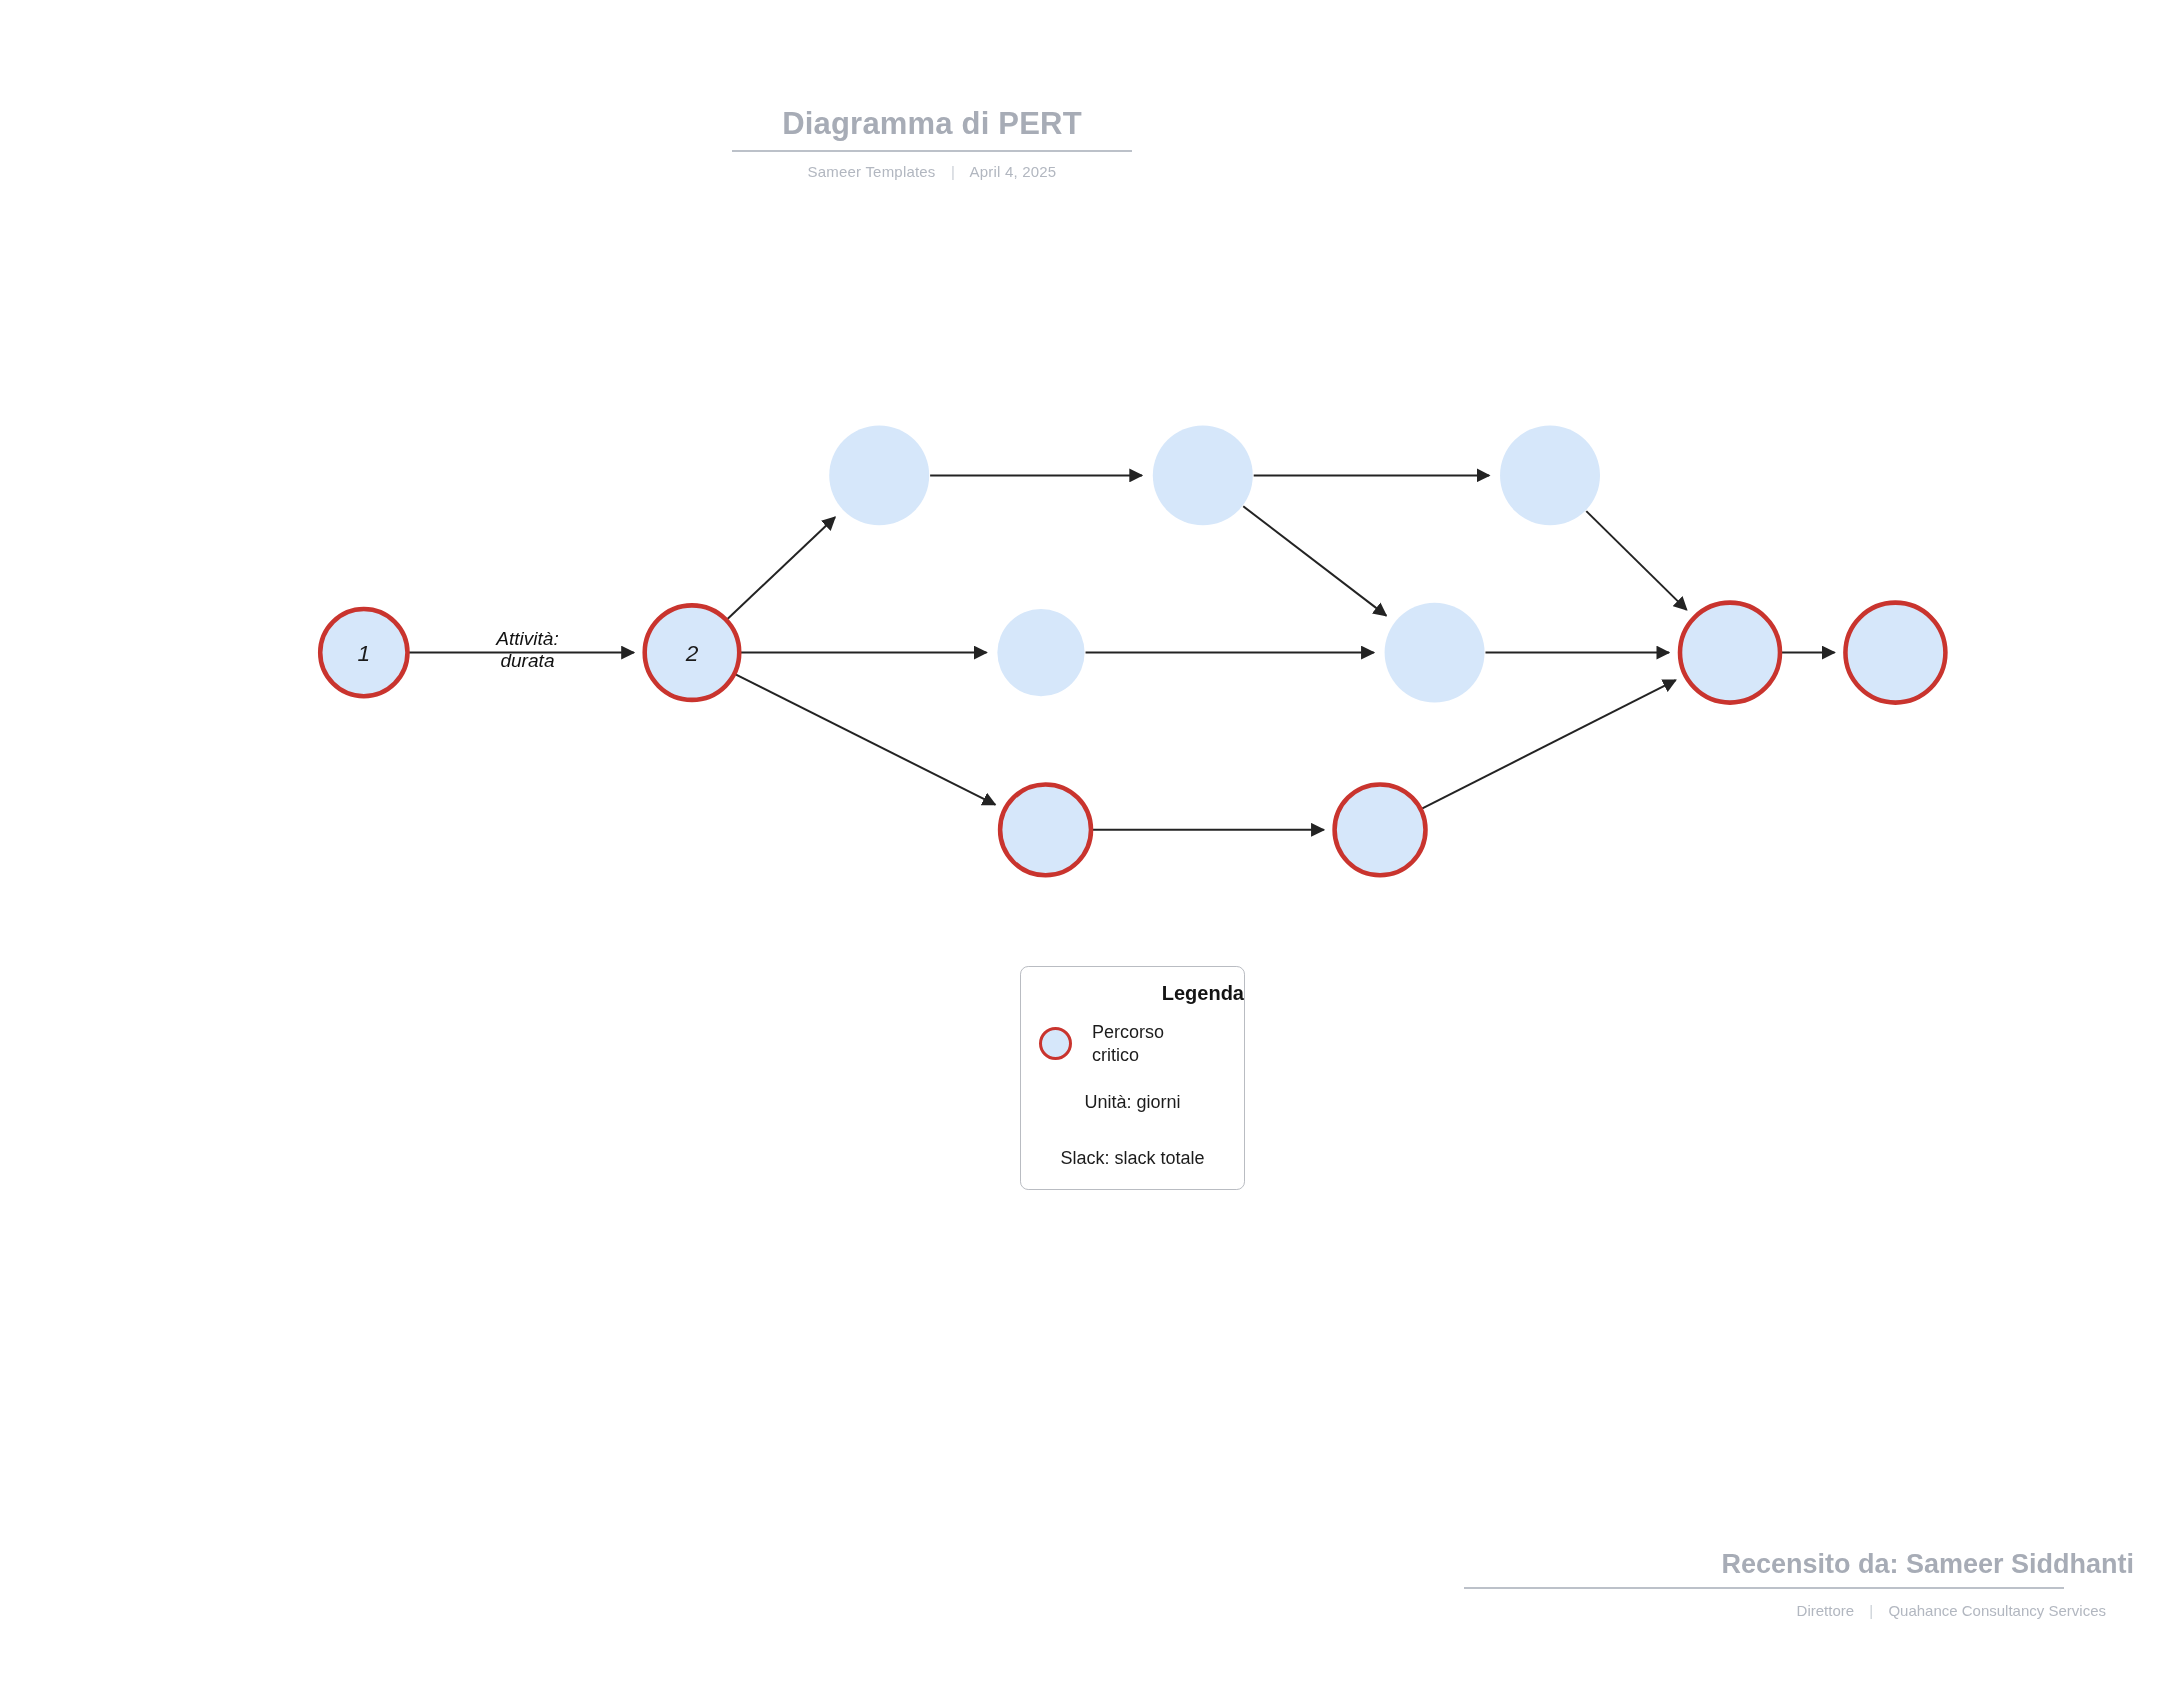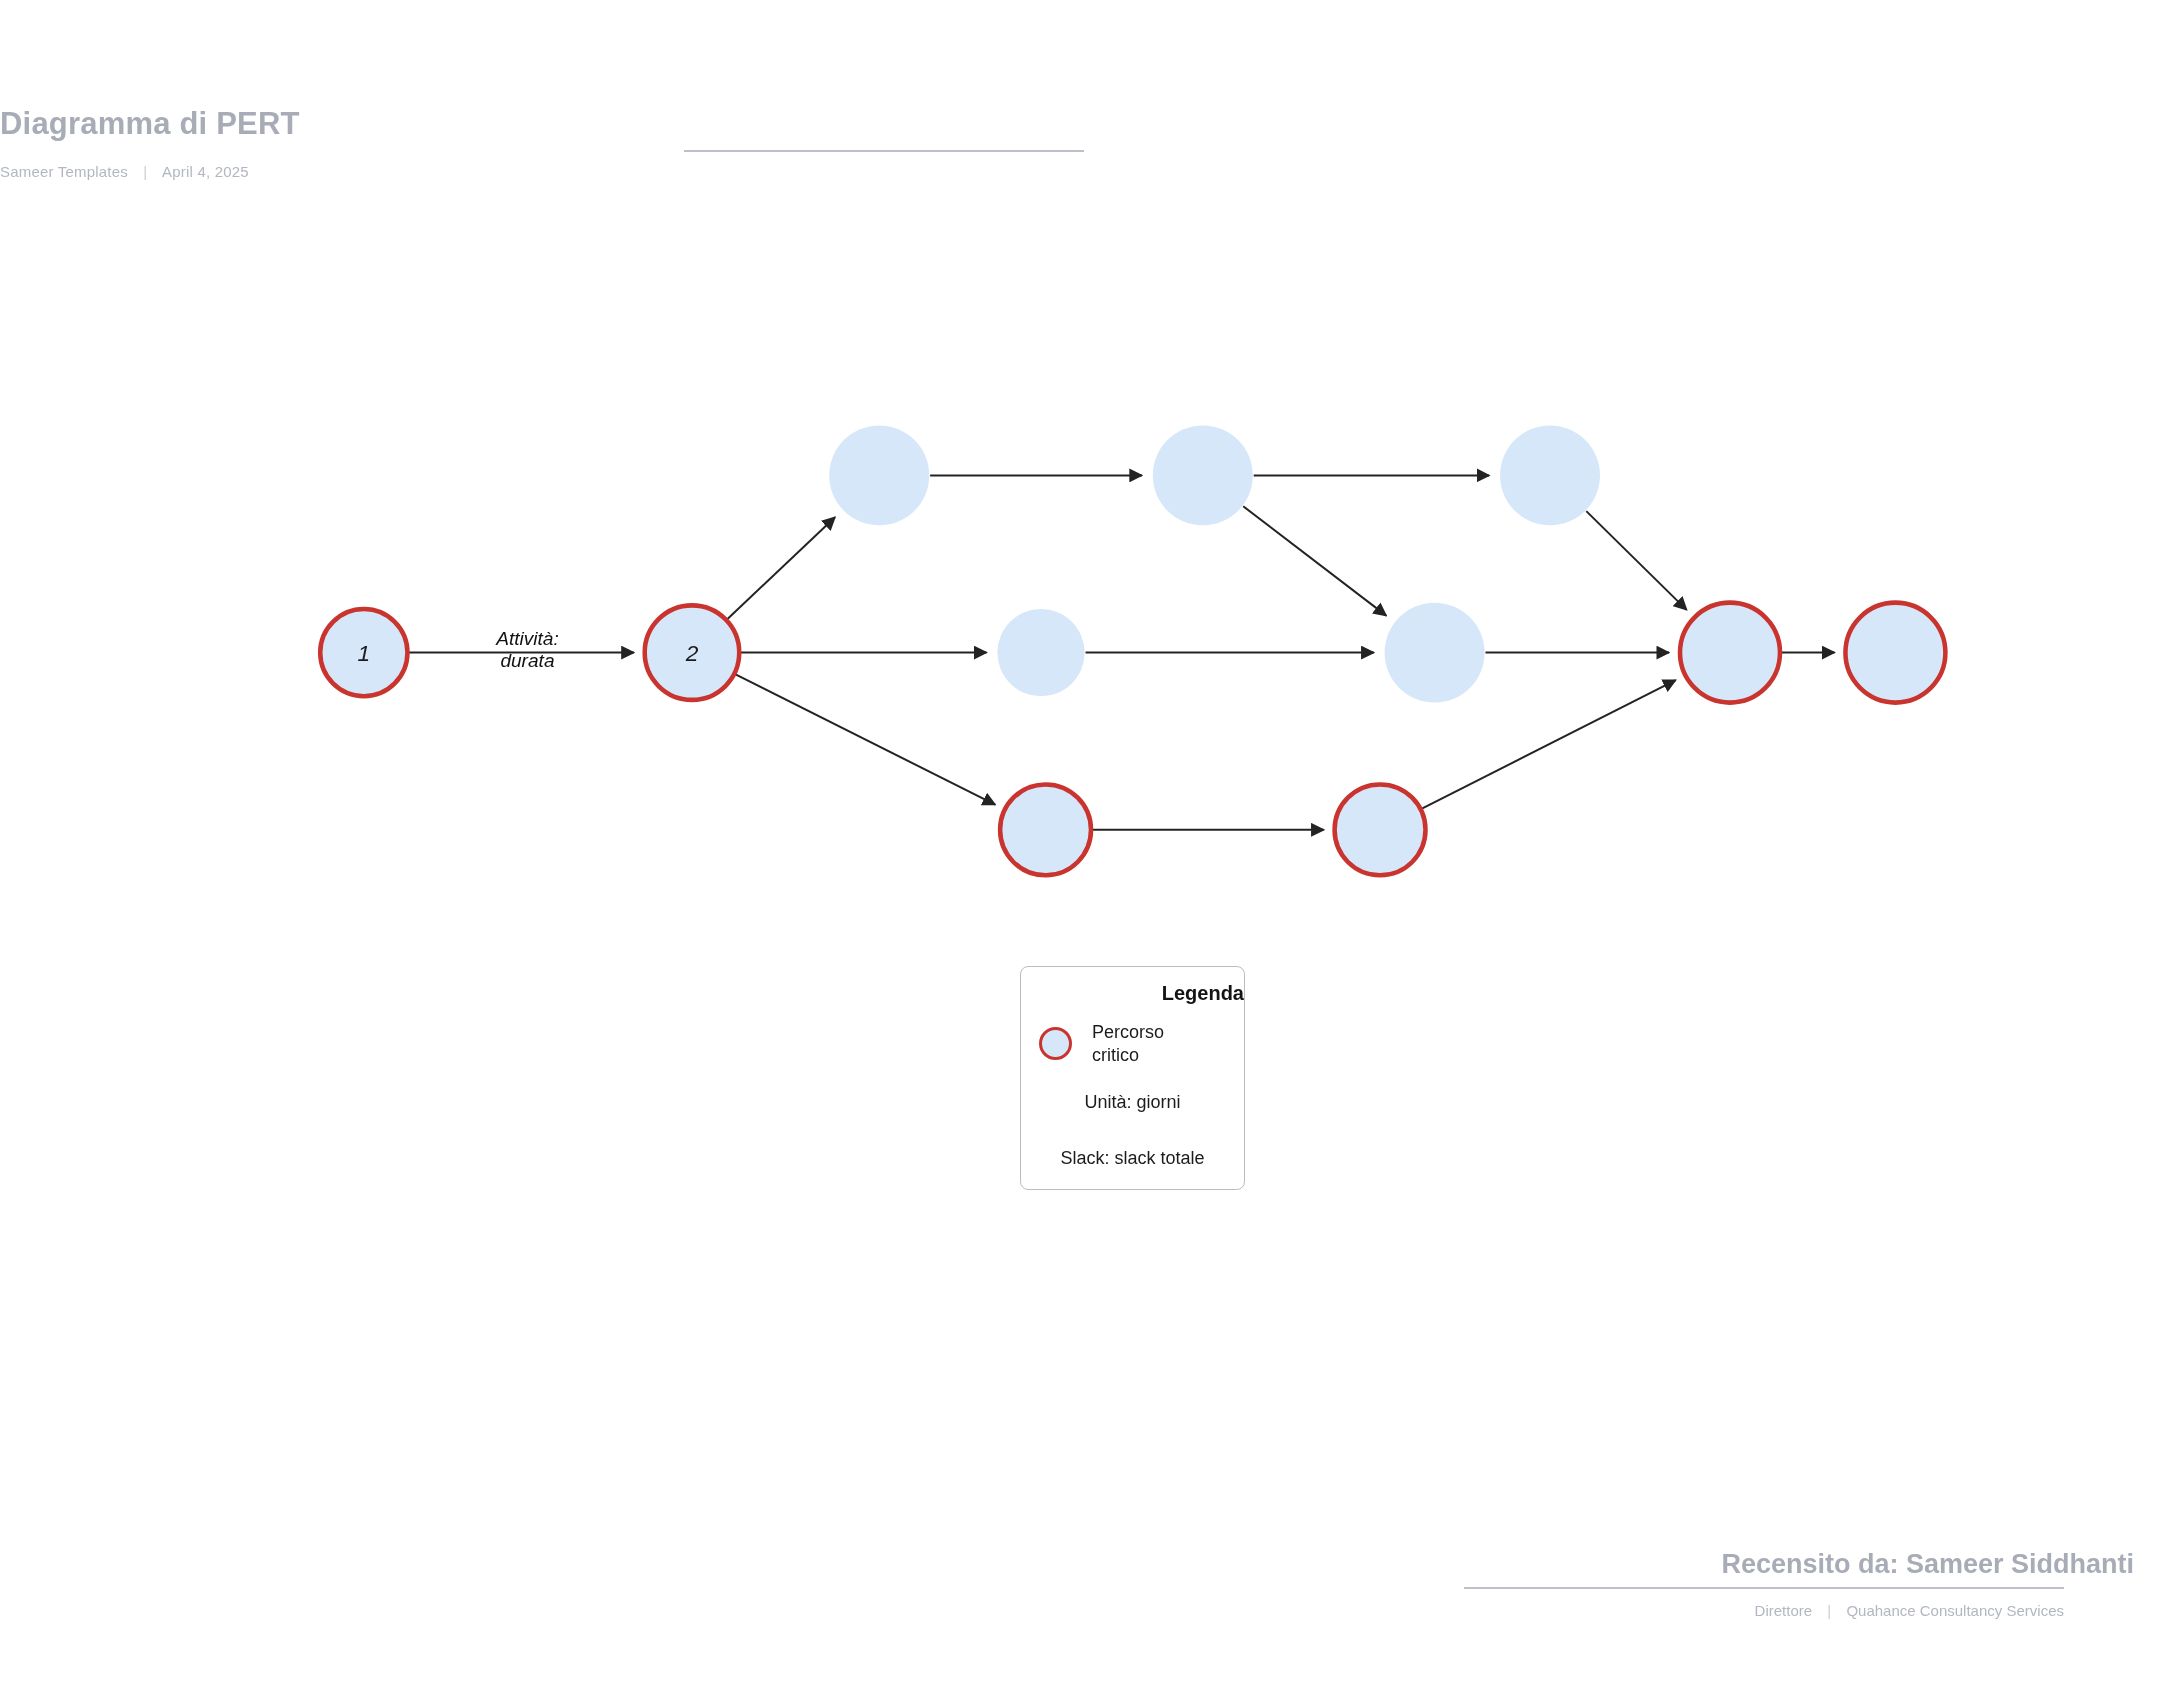--- a/index.html
+++ b/index.html
@@ -14,20 +14,22 @@
     font-family: "Liberation Sans", "DejaVu Sans", sans-serif;
     overflow: hidden;
   }
 
   
   .header {
     position: absolute;
     top: 107px;
     left: 0;
     width: 1768px;
+    text-align: center;
+    padding-left: 48px;
   }
   .header-title {
     font-size: 31px;
     font-weight: bold;
     color: #a7acb6;
     letter-spacing: 0.2px;
     line-height: 1.1;
     padding-bottom: 9px;
   }
   .header-rule {
@@ -141,21 +143,21 @@
     width: 600px;
     height: 1.8px;
     background: #bcc1c9;
     margin-left: auto;
     margin-right: 118px;
   }
   .footer-sub {
     margin-top: 12.7px;
     font-size: 15px;
     color: #b2b7c0;
-    padding-right: 118px;
+    padding-right: 76px;
   }
   .footer-sub .sep {
     display: inline-block;
     margin: 0 11px;
     color: #cbd0d7;
   }
 </style>
 </head>
 <body>
 

